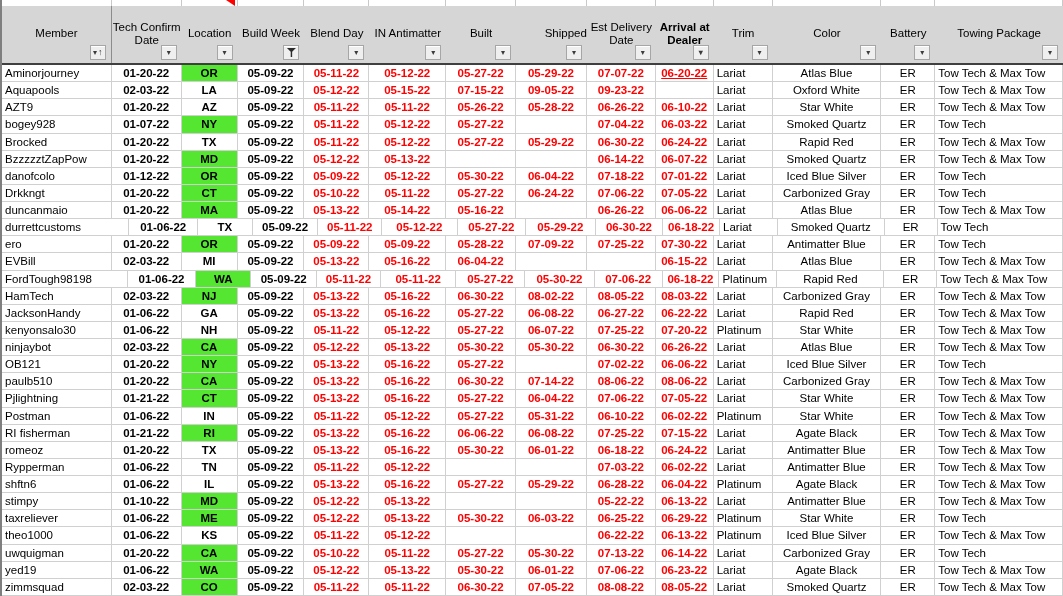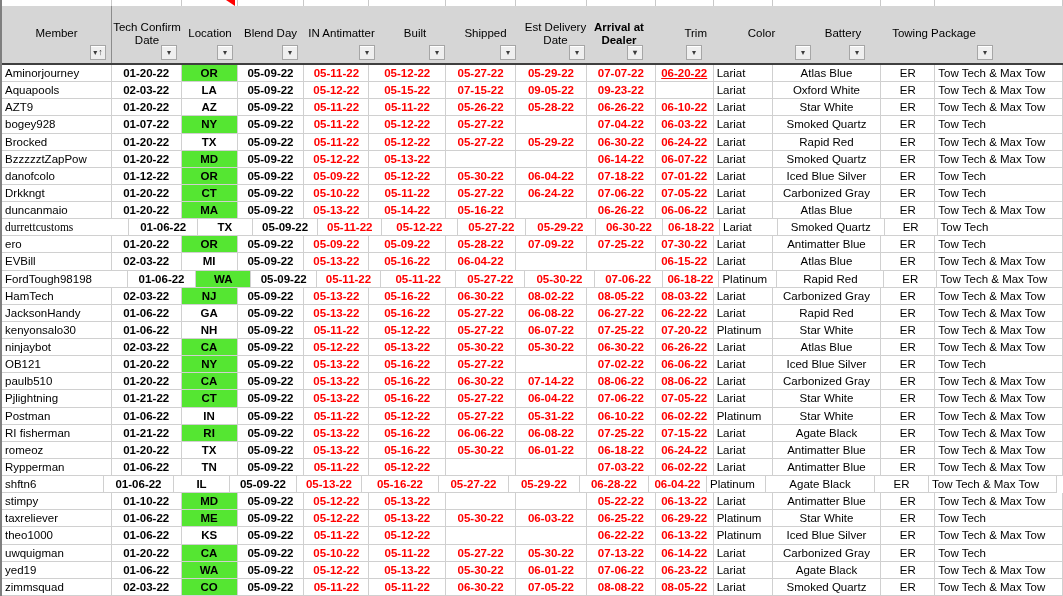--- a/index.html
+++ b/index.html
@@ -72,57 +72,63 @@
         <span class="fbtn">
           <span class="arr">▾</span>
         </span>
       </div>
       <div class="hcell" style="width: 56px;">
         <span>Location</span>
         <span class="fbtn">
           <span class="arr">▾</span>
         </span>
       </div>
+      <div class="hcell" style="width: 67px;">
+        <span>Build Week</span>
+        <span class="fbtn">
+          <span class="funnel"></span>
+        </span>
+      </div>
       <div class="hcell" style="width: 65px;">
         <span>Blend Day</span>
         <span class="fbtn">
           <span class="arr">▾</span>
         </span>
       </div>
       <div class="hcell" style="width: 77px;">
         <span>IN Antimatter</span>
         <span class="fbtn">
           <span class="arr">▾</span>
         </span>
       </div>
       <div class="hcell" style="width: 70px;">
         <span>Built</span>
         <span class="fbtn">
           <span class="arr">▾</span>
         </span>
       </div>
-      <div class="hcell" style="width: 71px;">
+      <div class="hcell" style="width: 71px; justify-content: flex-end;">
         <span>Shipped</span>
         <span class="fbtn">
           <span class="arr">▾</span>
         </span>
       </div>
       <div class="hcell" style="width: 69px;">
         <span>Est Delivery Date</span>
         <span class="fbtn">
           <span class="arr">▾</span>
         </span>
       </div>
       <div class="hcell" style="width: 58px; font-weight: bold;">
         <span>Arrival at Dealer</span>
         <span class="fbtn">
           <span class="arr">▾</span>
         </span>
       </div>
-      <div class="hcell" style="width: 59px; justify-content: flex-end;">
+      <div class="hcell" style="width: 59px;">
         <span>Trim</span>
         <span class="fbtn">
           <span class="arr">▾</span>
         </span>
       </div>
       <div class="hcell" style="width: 109px;">
         <span>Color</span>
         <span class="fbtn">
           <span class="arr">▾</span>
         </span>
@@ -279,21 +285,21 @@
         <div class="cell ac rd" style="width: 70px;">05-16-22</div>
         <div class="cell ac rd" style="width: 71px;"></div>
         <div class="cell ac rd" style="width: 69px;">06-26-22</div>
         <div class="cell ac rd" style="width: 58px;">06-06-22</div>
         <div class="cell al" style="width: 59px;">Lariat</div>
         <div class="cell ac" style="width: 109px;">Atlas Blue</div>
         <div class="cell ac" style="width: 54px;">ER</div>
         <div class="cell al" style="width: 128px;">Tow Tech &amp; Max Tow</div>
       </div>
       <div class="row">
-        <div class="cell al" style="width: 130px; font-family: Liberation Serif, serif;">durrettcustoms</div>
+        <div class="cell al" style="width: 130px;">durrettcustoms</div>
         <div class="cell ac bd" style="width: 70px;">01-06-22</div>
         <div class="cell ac bd" style="width: 56px;">TX</div>
         <div class="cell ac bd" style="width: 67px;">05-09-22</div>
         <div class="cell ac rd" style="width: 65px;">05-11-22</div>
         <div class="cell ac rd" style="width: 77px;">05-12-22</div>
         <div class="cell ac rd" style="width: 70px;">05-27-22</div>
         <div class="cell ac rd" style="width: 71px;">05-29-22</div>
         <div class="cell ac rd" style="width: 69px;">06-30-22</div>
         <div class="cell ac rd" style="width: 58px;">06-18-22</div>
         <div class="cell al" style="width: 59px;">Lariat</div>
@@ -519,21 +525,21 @@
         <div class="cell ac rd" style="width: 70px;"></div>
         <div class="cell ac rd" style="width: 71px;"></div>
         <div class="cell ac rd" style="width: 69px;">07-03-22</div>
         <div class="cell ac rd" style="width: 58px;">06-02-22</div>
         <div class="cell al" style="width: 59px;">Lariat</div>
         <div class="cell ac" style="width: 109px;">Antimatter Blue</div>
         <div class="cell ac" style="width: 54px;">ER</div>
         <div class="cell al" style="width: 128px;">Tow Tech &amp; Max Tow</div>
       </div>
       <div class="row">
-        <div class="cell al" style="width: 102px;">shftn6</div>
+        <div class="cell al" style="width: 110px;">shftn6</div>
         <div class="cell ac bd" style="width: 70px;">01-06-22</div>
         <div class="cell ac bd" style="width: 56px;">IL</div>
         <div class="cell ac bd" style="width: 67px;">05-09-22</div>
         <div class="cell ac rd" style="width: 65px;">05-13-22</div>
         <div class="cell ac rd" style="width: 77px;">05-16-22</div>
         <div class="cell ac rd" style="width: 70px;">05-27-22</div>
         <div class="cell ac rd" style="width: 71px;">05-29-22</div>
         <div class="cell ac rd" style="width: 69px;">06-28-22</div>
         <div class="cell ac rd" style="width: 58px;">06-04-22</div>
         <div class="cell al" style="width: 59px;">Platinum</div>

